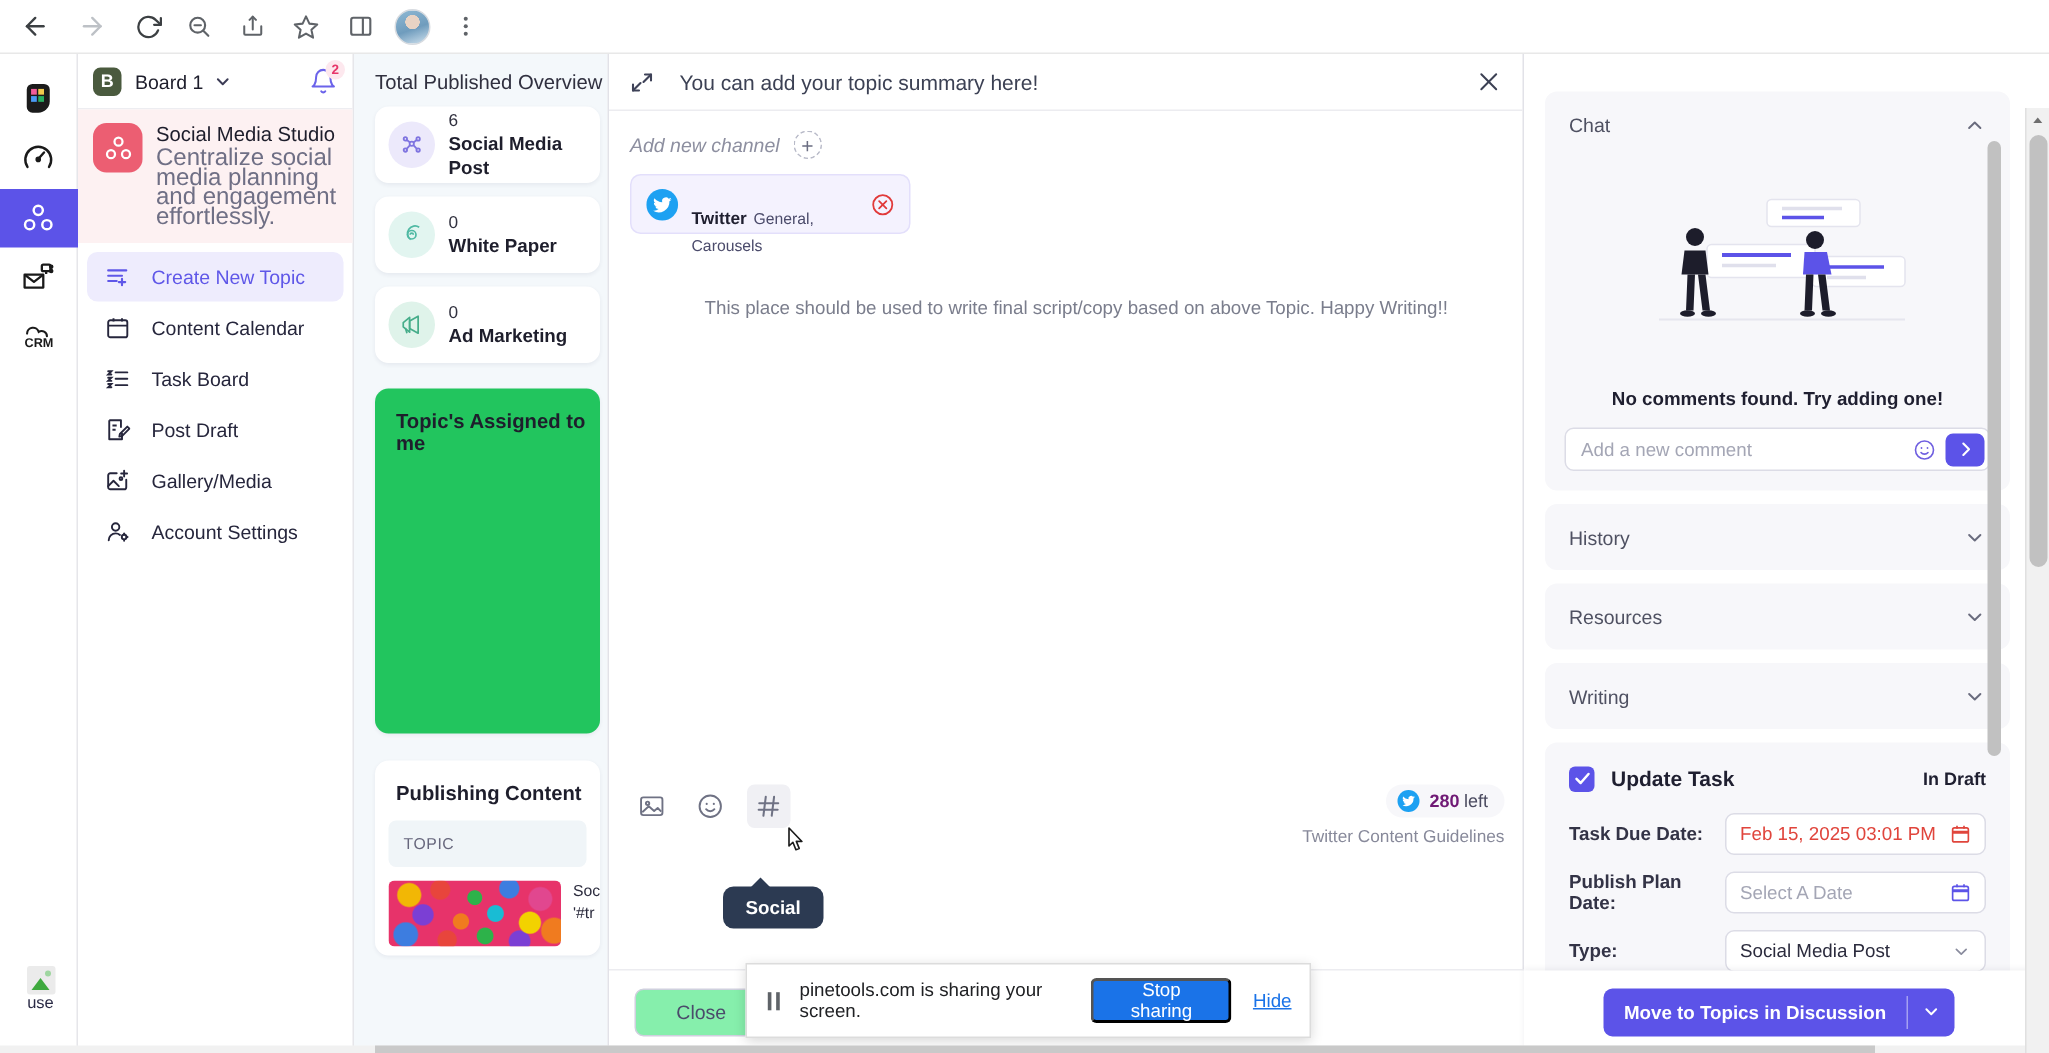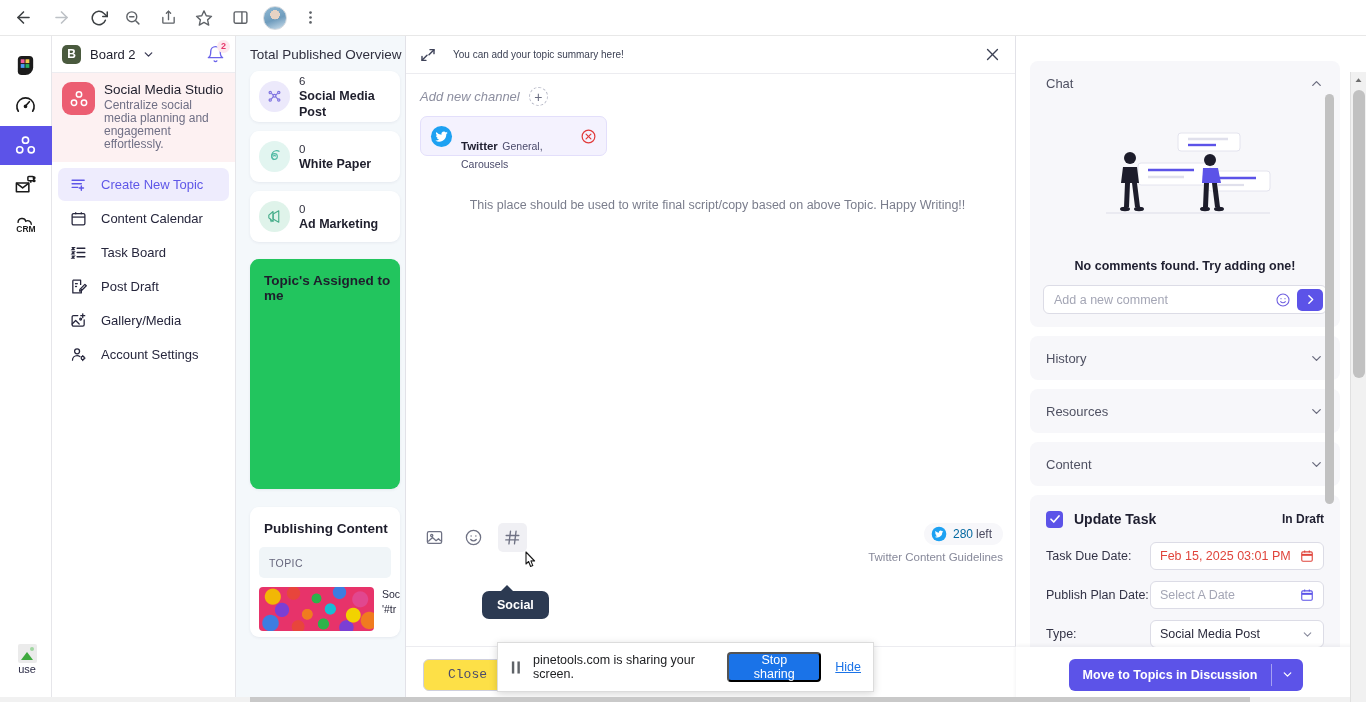--- a/index.html
+++ b/index.html
@@ -106,21 +106,21 @@
   #studio-card {
     display: flex; padding: 9px 10px 11px 10px; background: #fdf1f2;
   }
   #studio-logo {
     width: 33px; height: 33px; border-radius: 9px; background: #ec5e72;
     display: flex; align-items: center; justify-content: center;
     color: #fff; flex-shrink: 0;
   }
   #studio-text { margin-left: 9px; }
   #studio-title { font-size: 13.5px; color: #1d1d2b; line-height: 16px; }
-  #studio-sub { font-size: 12px; color: #6f6f85; line-height: 13px; margin-top: 1px; }
+  #studio-sub { font-size: 16px; color: #6f6f85; line-height: 13px; margin-top: 1px; }
   .nav-item {
     display: flex; align-items: center; height: 33px; margin: 1px 6px;
     padding-left: 12px; border-radius: 7px; color: #26263c; font-size: 13px;
   }
   .nav-item .ni { width: 20px; display: flex; align-items: center; color: #26263c; }
   .nav-item .nl { margin-left: 11px; }
   .nav-item.active { background: #eeecfd; color: #5f57e8; }
   .nav-item.active .ni { color: #5f57e8; }
   #nav-list { padding-top: 5px; }
 
@@ -183,21 +183,21 @@
   
   #modal {
     position: absolute; left: 405px; top: 0; width: 611px; height: 666px;
     background: #ffffff; border-left: 1px solid #e2e2e8; border-right: 1px solid #e2e2e8;
   }
   #modal-head {
     height: 38px; display: flex; align-items: center; padding: 0 14px;
     border-bottom: 1px solid #ececf0;
   }
   #expand-ico { color: #3e4258; display: flex; }
-  #summary-text { font-size: 10px; color: #3c4154; margin-left: 17px; }
+  #summary-text { font-size: 14px; color: #3c4154; margin-left: 17px; }
   #close-x { margin-left: auto; color: #3c4154; display: flex; }
   #channels-row { display: flex; align-items: center; padding: 13px 0 0 14px; }
   #add-channel-lbl { font-size: 13px; color: #8d8fa0; font-style: italic; }
   #add-channel-btn {
     width: 19px; height: 19px; border: 1.3px dashed #b8bac8; border-radius: 50%;
     margin-left: 9px; display: flex; align-items: center; justify-content: center;
     color: #6b6e82; font-size: 14px; line-height: 1;
   }
   #channel-chip {
     margin: 10px 0 0 14px; width: 187px; height: 40px; background: #f4f2fe;
@@ -219,21 +219,21 @@
     width: 29px; height: 29px; border-radius: 5px; margin-right: 10px;
     display: flex; align-items: center; justify-content: center; color: #6f7284;
   }
   .tb-btn.hovered { background: #f0f0f4; }
   #tw-counter-wrap { margin-left: auto; text-align: right; }
   #tw-counter {
     display: inline-flex; align-items: center; background: #f7f7fa;
     border-radius: 13px; padding: 3px 11px 3px 7px;
   }
   #tw-counter .bird { width: 16px; height: 16px; margin-right: 6px; }
-  #tw-count-num { font-size: 12px; color: #0369a1; font-weight: normal; }
+  #tw-count-num { font-size: 12px; color: #701a75; font-weight: bold; }
   #tw-count-suffix { font-size: 12px; color: #4b4b60; margin-left: 3px; }
   #tw-guidelines { font-size: 11.5px; color: #87899a; margin-top: 5px; }
   #hashtag-tooltip {
     position: absolute; left: 62px; top: 68px; background: #2c3a52; color: #fff;
     border-radius: 7px; padding: 7px 15px; font-size: 12.5px; font-weight: bold;
   }
   #hashtag-tooltip:before {
     content: ""; position: absolute; left: 18px; top: -6px;
     border-left: 7px solid transparent; border-right: 7px solid transparent;
     border-bottom: 7px solid #2c3a52;
@@ -242,23 +242,23 @@
     position: absolute; left: 102px; top: 28px; width: 17px; height: 24px;
     pointer-events: none;
   }
   #modal-footer {
     position: absolute; left: 0; bottom: 0; width: 611px; height: 56px;
     background: #fff; border-top: 1px solid #ececf0; display: flex;
     align-items: center; padding-left: 17px;
   }
   #close-btn {
     width: 89px; height: 32px; border: 1px solid #cfd0de; border-radius: 6px;
-    background: #fde047; color: #4b4b6b; font-size: 13px;
+    background: #86efac; color: #4b4b6b; font-size: 13px;
     display: flex; align-items: center; justify-content: center;
-    font-family: Liberation Mono, monospace;
+    font-family: Liberation Sans, sans-serif;
   }
 
   
   #right-panel {
     position: absolute; left: 1016px; top: 16px; width: 334px; height: 666px;
     background: #ffffff; overflow: hidden;
   }
   .acc-card {
     margin: 9px 10px 0 14px; background: #f7f7fa; border-radius: 8px;
   }
@@ -295,21 +295,21 @@
     padding: 12px 16px 10px 16px;
   }
   #task-head { display: flex; align-items: center; height: 24px; }
   #task-check {
     width: 17px; height: 17px; background: #5c53e8; border-radius: 4px;
     display: flex; align-items: center; justify-content: center; color: #fff;
   }
   #task-title { font-size: 14px; font-weight: bold; color: #1f1f30; margin-left: 11px; }
   #task-status { margin-left: auto; font-size: 12px; font-weight: bold; color: #1f1f30; }
   .frow { display: flex; align-items: center; margin-top: 11px; }
-  .flabel { font-size: 12.5px; color: #333346; width: 104px; flex-shrink: 0; }
+  .flabel { font-size: 12.5px; color: #333346; width: 104px; flex-shrink: 0; font-weight: bold; }
   .fctrl {
     flex: 1; height: 28px; background: #fff; border: 1px solid #dcdce6;
     border-radius: 6px; display: flex; align-items: center; padding: 0 9px;
   }
   .fval { font-size: 12.5px; color: #2b2b3d; }
   .fval.red { color: #e0453c; }
   .fval.ph { color: #a4a6b5; }
   .fend { margin-left: auto; display: flex; }
   #panel-scrollbar {
     position: absolute; right: 16px; top: 36px; width: 9px; height: 666px;
@@ -476,21 +476,21 @@
     </div>
     <div id="broken-img">
       <div class="bi"></div>
       <div class="lbl">use</div>
     </div>
   </div>
 
   <div id="sidebar">
     <div id="board-header">
       <div id="board-badge">B</div>
-      <div id="board-name">Board 2</div>
+      <div id="board-name">Board 1</div>
       <div id="board-caret">
         <svg width="13" height="13" viewBox="0 0 24 24" fill="none" stroke="currentColor" stroke-width="2.4" stroke-linecap="round" stroke-linejoin="round">
             <polyline points="6 9 12 15 18 9"></polyline>
           </svg>
       </div>
       <div id="bell-wrap">
         <svg width="19" height="19" viewBox="0 0 24 24" fill="none" stroke="currentColor" stroke-width="1.7" stroke-linecap="round" stroke-linejoin="round">
             <path d="M18 8a6 6 0 0 0-12 0c0 7-3 8-3 8h18s-3-1-3-8"></path>
             <path d="M13.7 20a2 2 0 0 1-3.4 0"></path>
           </svg>
@@ -834,21 +834,21 @@
         <span class="acc-caret">
           <svg width="15" height="15" viewBox="0 0 24 24" fill="none" stroke="currentColor" stroke-width="2.1" stroke-linecap="round" stroke-linejoin="round">
               <polyline points="6 9 12 15 18 9"></polyline>
             </svg>
         </span>
       </div>
     </div>
 
     <div class="acc-card">
       <div class="acc-head">
-        <span class="acc-title">Content</span>
+        <span class="acc-title">Writing</span>
         <span class="acc-caret">
           <svg width="15" height="15" viewBox="0 0 24 24" fill="none" stroke="currentColor" stroke-width="2.1" stroke-linecap="round" stroke-linejoin="round">
               <polyline points="6 9 12 15 18 9"></polyline>
             </svg>
         </span>
       </div>
     </div>
 
     <div id="task-card">
       <div id="task-head">

